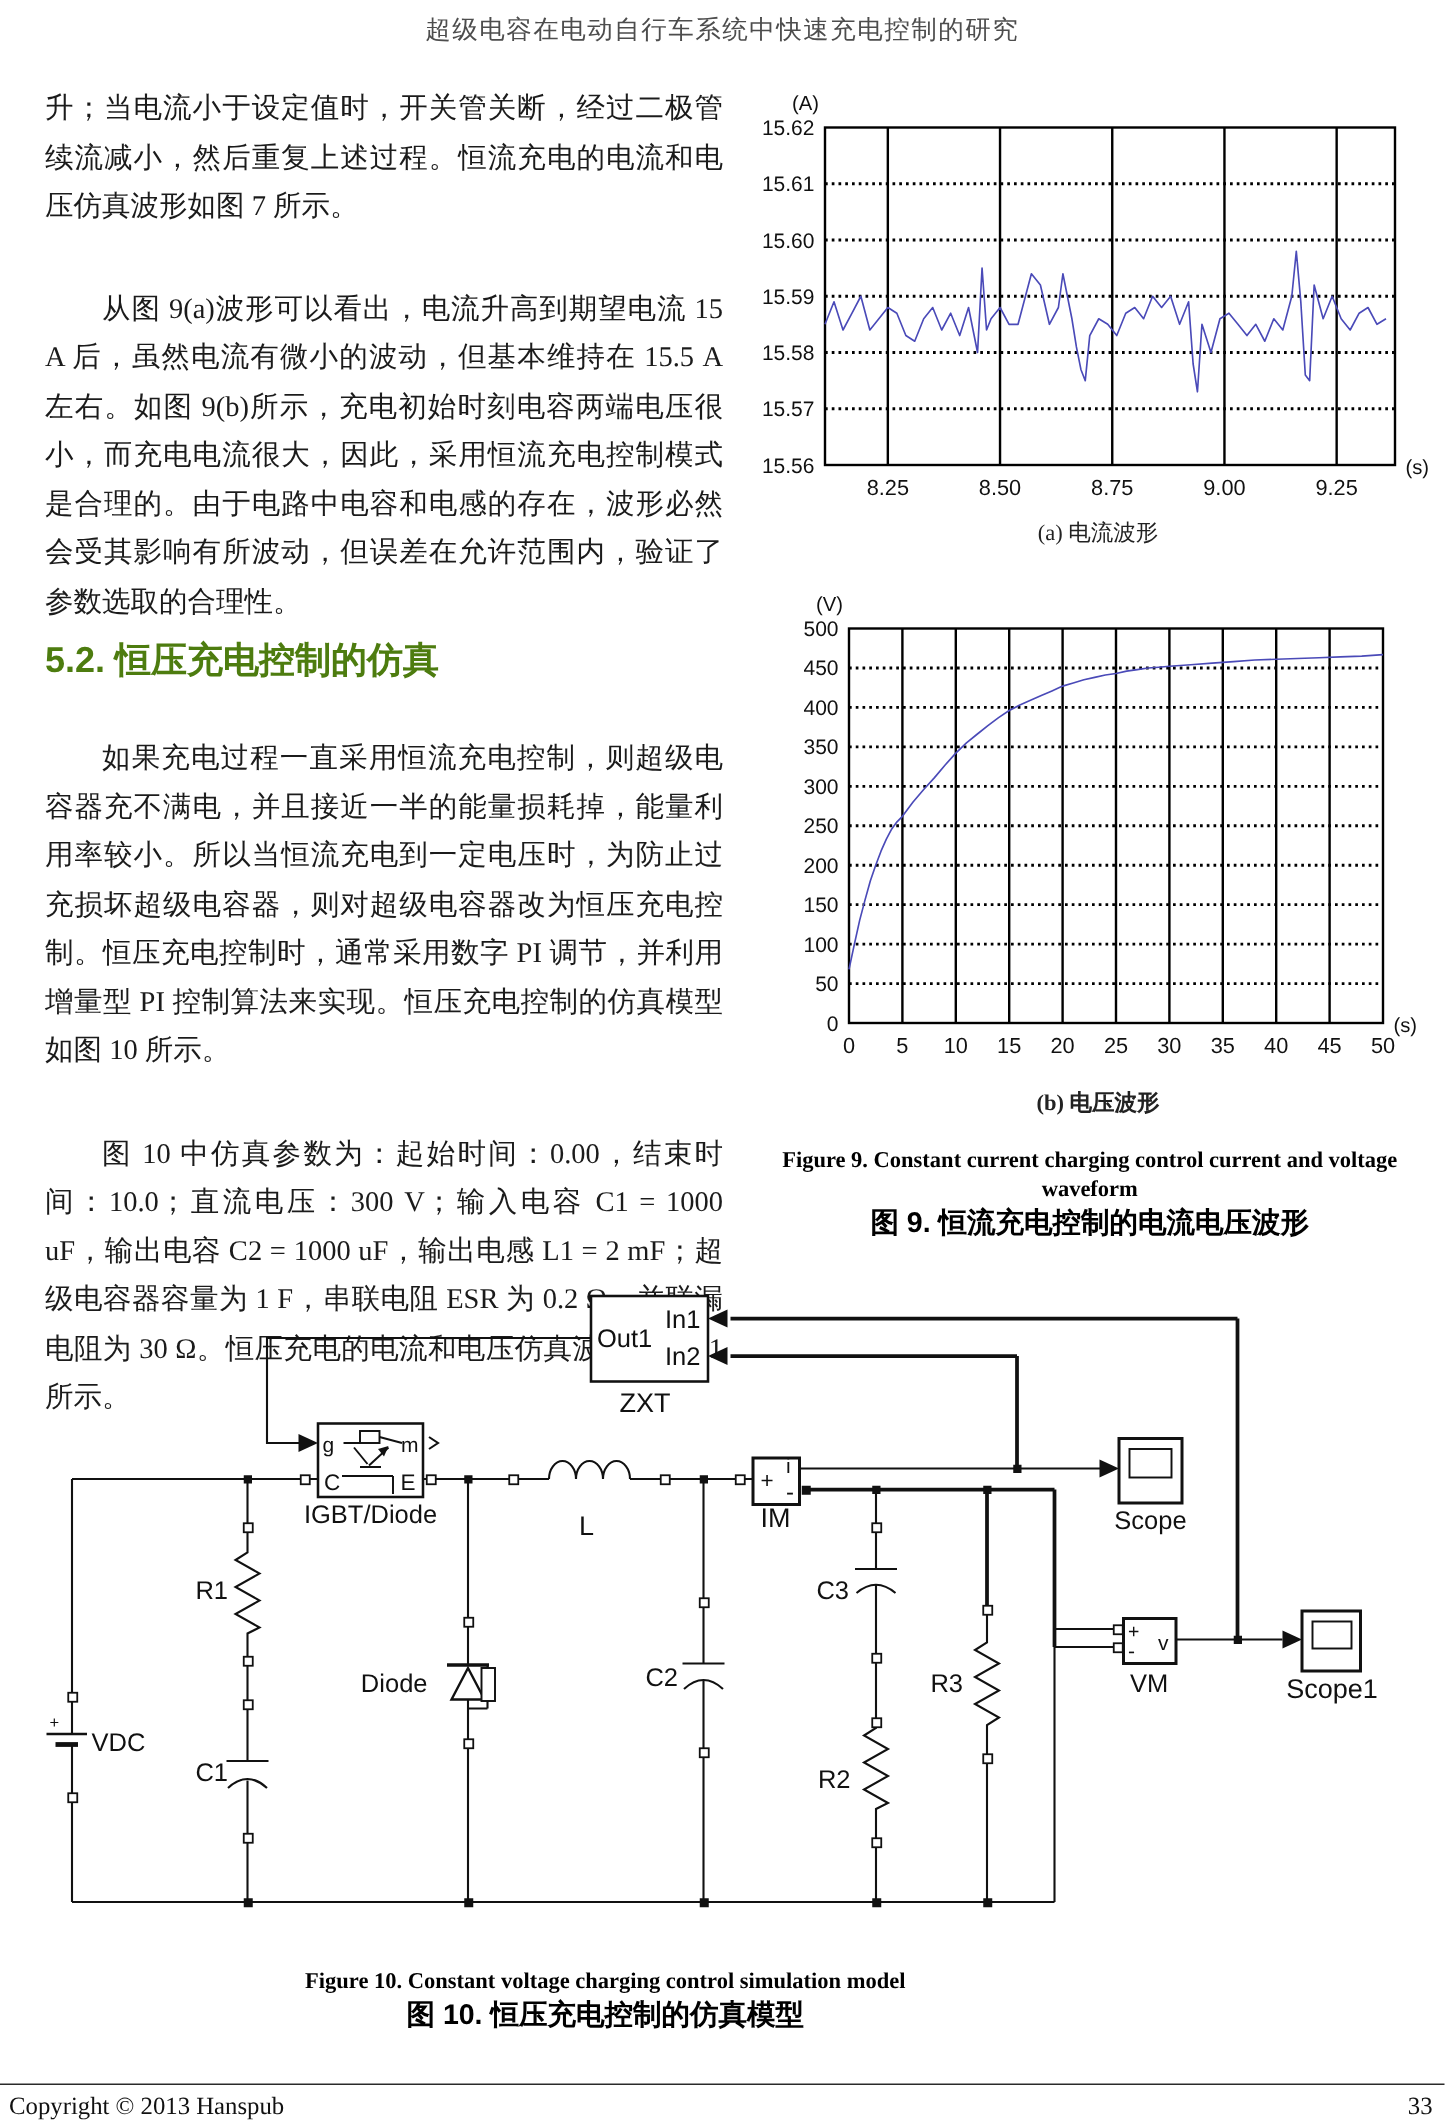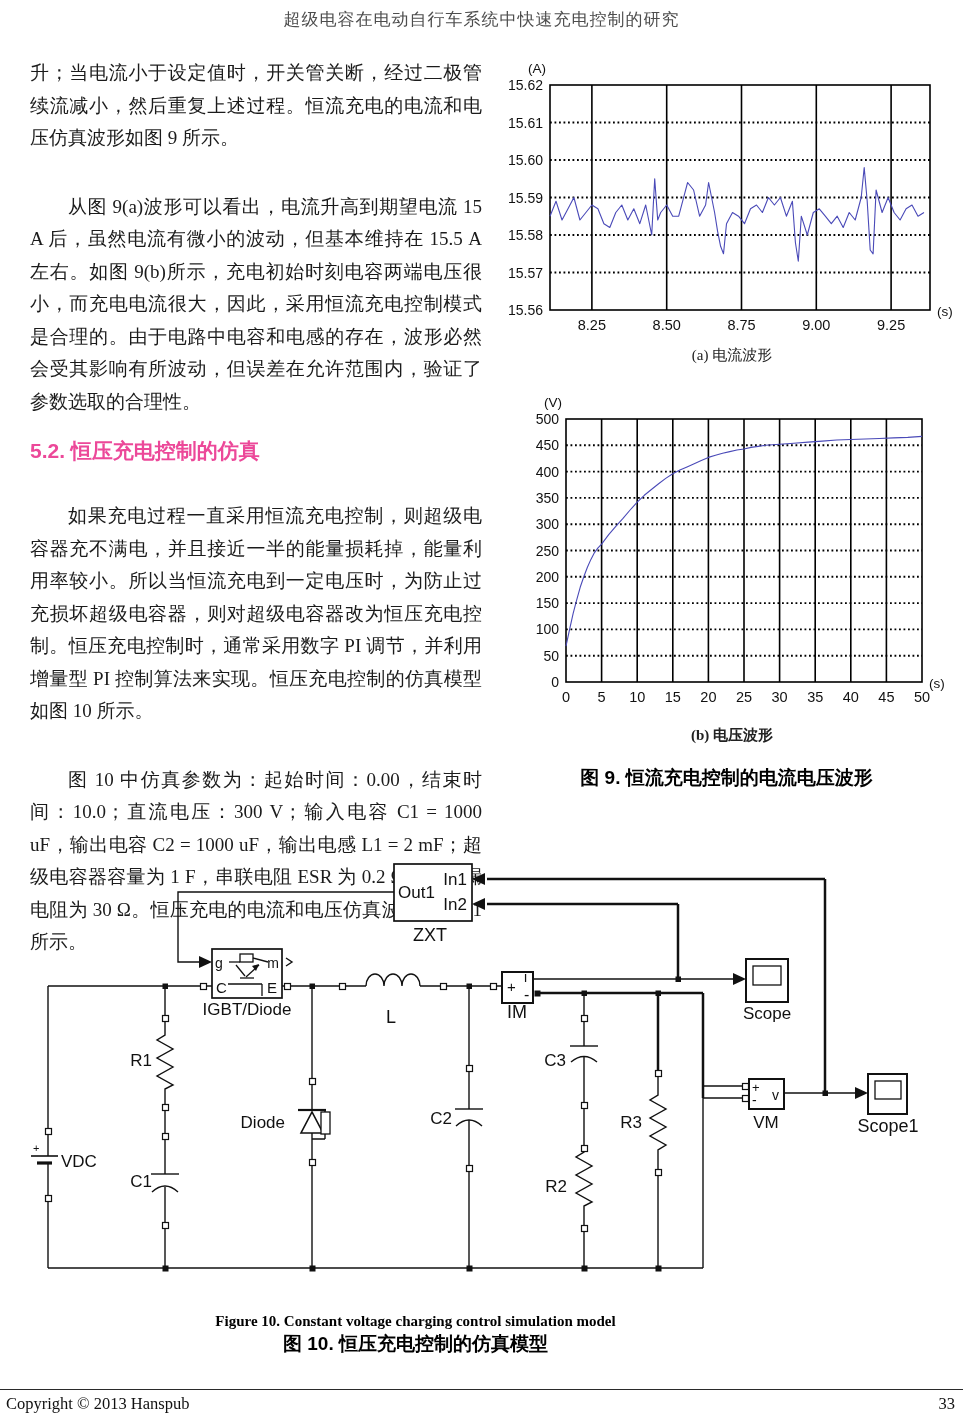--- a/index.html
+++ b/index.html
@@ -12,23 +12,23 @@
   #header-title {
     top:8px; left:0; width:963px; text-align:center;
     font-size:17px; color:#4d4d4d; letter-spacing:1px;
   }
   #left-column {
     top:57px; left:30px; width:452px;
     font-size:19px; line-height:32.5px; text-align:justify; color:#1b1b1b;
   }
   #left-column p.ind { text-indent:2em;margin-top:36px; }
   #section-heading {
-    margin-top:20px; margin-bottom:16px;
+    margin-top:10px; margin-bottom:16px;
     font-family:"Liberation Sans","DejaVu Sans",sans-serif;
-    font-weight:bold; font-size:21px; line-height:26px; color:#ec4899;
+    font-weight:bold; font-size:24px; line-height:26px; color:#4d7c0f;
   }
   .chart-mount { background:#fff; }
   .chart-caption {
     width:460px; text-align:center; font-size:15px; color:#222;
   }
   .fig-caption { text-align:center; color:#000; }
   .fig-caption .en {
     font-weight:bold; font-size:15px; line-height:19px;
     font-family:"Liberation Serif","DejaVu Serif",serif;
   }
@@ -43,21 +43,21 @@
   #footer { top:1394px; left:0; width:963px; font-size:16.5px; color:#111; }
   #footer .fl { position:absolute; left:6px; top:0; }
   #footer .fr { position:absolute; right:8px; top:0; }
 </style>
 </head>
 <body>
 
 <div class="abs" id="header-title">超级电容在电动自行车系统中快速充电控制的研究</div>
 
 <div class="abs" id="left-column">
-  <p>升；当电流小于设定值时，开关管关断，经过二极管续流减小，然后重复上述过程。恒流充电的电流和电压仿真波形如图 9 所示。</p>
+  <p>升；当电流小于设定值时，开关管关断，经过二极管续流减小，然后重复上述过程。恒流充电的电流和电压仿真波形如图 7 所示。</p>
   <p class="ind">从图 9(a)波形可以看出，电流升高到期望电流 15 A 后，虽然电流有微小的波动，但基本维持在 15.5 A 左右。如图 9(b)所示，充电初始时刻电容两端电压很小，而充电电流很大，因此，采用恒流充电控制模式是合理的。由于电路中电容和电感的存在，波形必然会受其影响有所波动，但误差在允许范围内，验证了参数选取的合理性。</p>
   <h2 id="section-heading">5.2. 恒压充电控制的仿真</h2>
   <p class="ind">如果充电过程一直采用恒流充电控制，则超级电容器充不满电，并且接近一半的能量损耗掉，能量利用率较小。所以当恒流充电到一定电压时，为防止过充损坏超级电容器，则对超级电容器改为恒压充电控制。恒压充电控制时，通常采用数字 PI 调节，并利用增量型 PI 控制算法来实现。恒压充电控制的仿真模型如图 10 所示。</p>
   <p class="ind">图 10 中仿真参数为：起始时间：0.00，结束时间：10.0；直流电压：300 V；输入电容 C1 = 1000 uF，输出电容 C2 = 1000 uF，输出电感 L1 = 2 mF；超级电容器容量为 1 F，串联电阻 ESR 为 0.2 Ω，并联漏电阻为 30 Ω。恒压充电的电流和电压仿真波形如图 11 所示。</p>
 </div>
 
 <div class="abs chart-mount" id="chartA" style="left:500px;top:58px;width:462px;height:286px;"><svg width="462" height="286">
       <line x1="50" x2="430" y1="64.5" y2="64.5" stroke="#000" stroke-width="1.9" stroke-dasharray="1.8 2.7"></line>
       <line x1="50" x2="430" y1="102" y2="102" stroke="#000" stroke-width="1.9" stroke-dasharray="1.8 2.7"></line>
       <line x1="50" x2="430" y1="139.5" y2="139.5" stroke="#000" stroke-width="1.9" stroke-dasharray="1.8 2.7"></line>
@@ -129,20 +129,21 @@
       <text x="315.2" y="310" text-anchor="middle" font-size="14.5" fill="#111" font-family="&quot;Liberation Sans&quot;,&quot;DejaVu Sans&quot;,sans-serif">35</text>
       <text x="350.8" y="310" text-anchor="middle" font-size="14.5" fill="#111" font-family="&quot;Liberation Sans&quot;,&quot;DejaVu Sans&quot;,sans-serif">40</text>
       <text x="386.40000000000003" y="310" text-anchor="middle" font-size="14.5" fill="#111" font-family="&quot;Liberation Sans&quot;,&quot;DejaVu Sans&quot;,sans-serif">45</text>
       <text x="422" y="310" text-anchor="middle" font-size="14.5" fill="#111" font-family="&quot;Liberation Sans&quot;,&quot;DejaVu Sans&quot;,sans-serif">50</text>
       <text x="62" y="15" text-anchor="end" font-size="13.5" fill="#111" font-family="&quot;Liberation Sans&quot;,&quot;DejaVu Sans&quot;,sans-serif">(V)</text>
       <text x="429" y="296" font-size="13.5" fill="#111" font-family="&quot;Liberation Sans&quot;,&quot;DejaVu Sans&quot;,sans-serif">(s)</text>
     </svg></div>
 <div class="abs chart-caption" style="left:502px;top:726px;font-weight:bold;">(b)  电压波形</div>
 
 <div class="abs fig-caption" style="left:490px;top:765px;width:473px;">
+  <div class="en">Figure 9. Constant current charging control current and voltage waveform</div>
   <div class="zh">图 9. 恒流充电控制的电流电压波形</div>
 </div>
 
 <svg class="abs" id="figure10-diagram" style="left:0;top:845px;" width="963" height="460" viewBox="0 845 963 460">
 
   <g stroke="#111" stroke-width="1.4" fill="none">
     <path d="M48,986 H212"></path>
     <path d="M282,986 H366"></path>
     <path d="M366,986 a9,12 0 1 1 18,0 a9,12 0 1 1 18,0 a9,12 0 1 1 18,0"></path>
     <path d="M420,986 H502"></path>
@@ -292,21 +293,21 @@
   <text x="566" y="1066" font-size="17" text-anchor="end">C3</text>
   <text x="567" y="1192" font-size="17" text-anchor="end">R2</text>
   <text x="642" y="1128" font-size="17" text-anchor="end">R3</text>
   <text x="752" y="1092" font-size="13">+</text>
   <text x="752" y="1105" font-size="14">-</text>
   <text x="772" y="1100" font-size="14">v</text>
   <text x="766" y="1128" font-size="17" text-anchor="middle">VM</text>
   <text x="888" y="1132" font-size="18" text-anchor="middle">Scope1</text>
 </svg>
 
-<div class="abs fig-caption" style="left:12px;top:1312px;width:807px;">
+<div class="abs fig-caption" style="left:0;top:1312px;width:807px;">
   <div class="en">Figure 10. Constant voltage charging control simulation model</div>
   <div class="zh">图 10. 恒压充电控制的仿真模型</div>
 </div>
 
 <div class="abs" id="footer-rule"></div>
 <div class="abs" id="footer">
   <span class="fl">Copyright © 2013 Hanspub</span>
   <span class="fr">33</span>
 </div>
 

